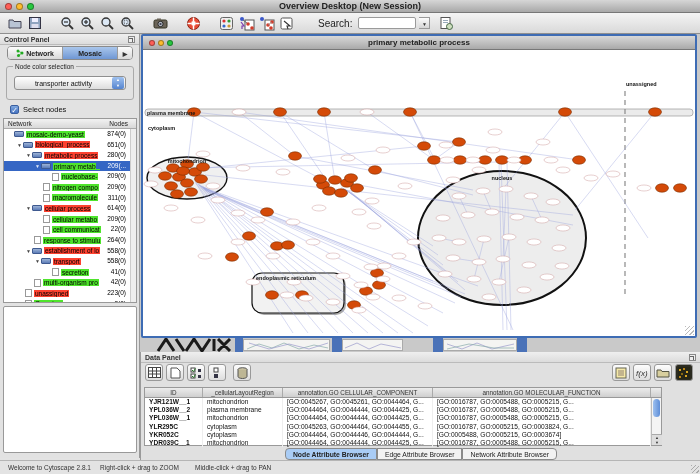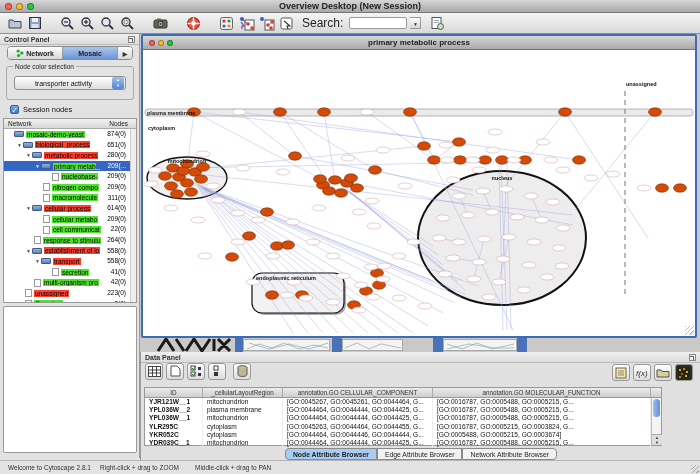--- a/index.html
+++ b/index.html
@@ -9,21 +9,21 @@
 
 .titlebar{left:0;top:0;width:700px;height:13px;background:linear-gradient(#d6d6d6,#a8a8a8);border-bottom:1px solid #777;text-align:center}
 .titlebar .t{font-size:9px;font-weight:bold;color:#222;line-height:13px}
 .lights{left:5px;top:3px;display:flex;gap:4px}
 .light{width:7px;height:7px;border-radius:50%;border:0.5px solid rgba(0,0,0,.35)}
 .l-red{background:#ff5f57}.l-yel{background:#febc2e}.l-grn{background:#28c840}
 
 .toolbar{left:0;top:13px;width:700px;height:21px;background:linear-gradient(#f4f4f4,#d9d9d9);border-bottom:1px solid #8f8f8f;display:flex;align-items:center;padding:0 6px;gap:3px}
 .tbtn{width:17px;height:16px;display:flex;align-items:center;justify-content:center;border-radius:3px}
 .tsep{width:10px}
-.searchlbl{font-size:12px;color:#222;margin-left:4px}
+.searchlbl{font-size:10px;color:#222;margin-left:20px}
 .searchbox{width:58px;height:12px;background:#fff;border:1px solid #9a9a9a;border-radius:2px;font-size:7px;padding:0 2px;margin-left:3px}
 .ddbtn{width:11px;height:12px;border:1px solid #9a9a9a;border-left:none;background:linear-gradient(#fdfdfd,#d5d5d5);font-size:5px;line-height:12px;text-align:center;color:#333}
 
 .cpanel{left:0;top:34px;width:140px;height:424px;background:#e2e2e2;border-right:1px solid #9a9a9a}
 .phead{height:11px;line-height:11px;padding-left:4px;font-size:7px;font-weight:bold;color:#333;background:linear-gradient(#efefef,#dcdcdc);border-bottom:1px solid #bbb;position:relative}
 .floatico{position:absolute;right:4px;top:2px;width:7px;height:7px;border:1px solid #888;background:#eee}
 .floatico:after{content:"";position:absolute;right:1px;top:1px;width:3px;height:3px;border-top:1px solid #666;border-right:1px solid #666}
 .cptabs{left:7px;top:46px;width:126px;height:14px;display:flex;border:1px solid #8a8a8a;border-radius:4px;overflow:hidden;background:#fff}
 .seg{flex:1;display:flex;align-items:center;justify-content:center;gap:2px;font-size:7px;font-weight:bold;color:#222;background:linear-gradient(#fdfdfd,#d8d8d8);border-right:1px solid #9a9a9a}
 .seg.active{background:linear-gradient(#a9c6ec,#6f97d4)}
@@ -59,21 +59,21 @@
 .nwtitle .t{font-size:8px;font-weight:bold;color:#222;line-height:14px}
 .nwlights{position:absolute;left:6px;top:4px;display:flex;gap:3px}
 .nwlight{width:6px;height:6px;border-radius:50%;border:0.5px solid rgba(0,0,0,.35)}
 .nwcanvas{position:absolute;left:0;top:14px;width:552px;height:286px;background:#fff;overflow:hidden}
 .grip{position:absolute;right:1px;bottom:1px;width:9px;height:9px;background:repeating-linear-gradient(135deg,#bbb 0 1px,transparent 1px 3px)}
 .bstrip{position:absolute;left:0;top:304px;width:560px;height:14px;background:#c9c9c9}
 .bblue{position:absolute;top:0;height:14px;background:#4a72b8}
 .bthumb{position:absolute;top:1px;height:12px;background:#f4f4f2;border:1px solid #aaa;overflow:hidden}
 
 .dpanel{left:140px;top:352px;width:560px;height:108px;background:#e0e0e0;border-left:1px solid #9a9a9a}
-.dptools{position:absolute;left:2px;top:12px;width:556px;height:14px;display:flex;align-items:center;gap:3px;padding-left:2px}
+.dptools{position:absolute;left:2px;top:12px;width:556px;height:14px;display:flex;align-items:flex-start;gap:3px;padding-left:2px}
 .dpbtn{width:18px;height:17px;border:1px solid #999;border-radius:3px;background:linear-gradient(#fdfdfd,#ddd);display:flex;align-items:center;justify-content:center}
 .dpright{position:absolute;right:6px;top:0;display:flex;gap:3px}
 .dtable{position:absolute;left:3px;top:35px;width:518px;height:59px;background:#fff;border:1px solid #999}
 .dthead{height:10px;display:flex;background:linear-gradient(#ececec,#cfcfcf);border-bottom:1px solid #999;font-size:6.3px;color:#333}
 .dthead span{border-right:1px solid #aaa;text-align:center;overflow:hidden;line-height:10px}
 .dtrow{height:8.2px;display:flex;font-size:6.6px;line-height:8.2px;white-space:nowrap}
 .dtrow span{overflow:hidden;padding-left:4px;border-right:1px solid #eee}
 .dtrow .c0{font-weight:bold}
 .vscroll{position:absolute;right:0;top:10px;bottom:0;width:10px;background:#f4f4f4;border-left:1px solid #bbb}
 .vthumb{position:absolute;left:1px;top:1px;width:7px;height:18px;border-radius:4px;background:linear-gradient(90deg,#9dc0ef,#5e8ed8)}
@@ -235,21 +235,21 @@
 </div>
 <div class="abs groupbox">
   <span class="grouplbl">Node color selection</span>
   <div class="combo">
     <span class="cv">transporter activity</span>
     <span class="stepper">▲<br>▼</span>
   </div>
 </div>
 <div class="abs chkrow">
   <span class="chk">✓</span>
-  <span class="chklbl">Session nodes</span>
+  <span class="chklbl">Select nodes</span>
 </div>
 <div class="abs tree">
   <div class="thead">
     <span class="h1">Network</span>
     <span class="h2">Nodes</span>
   </div>
   <div>
       <div class="trow">
         <span style="flex: 0 0 3px;"></span>
         <span class="texp"></span>

